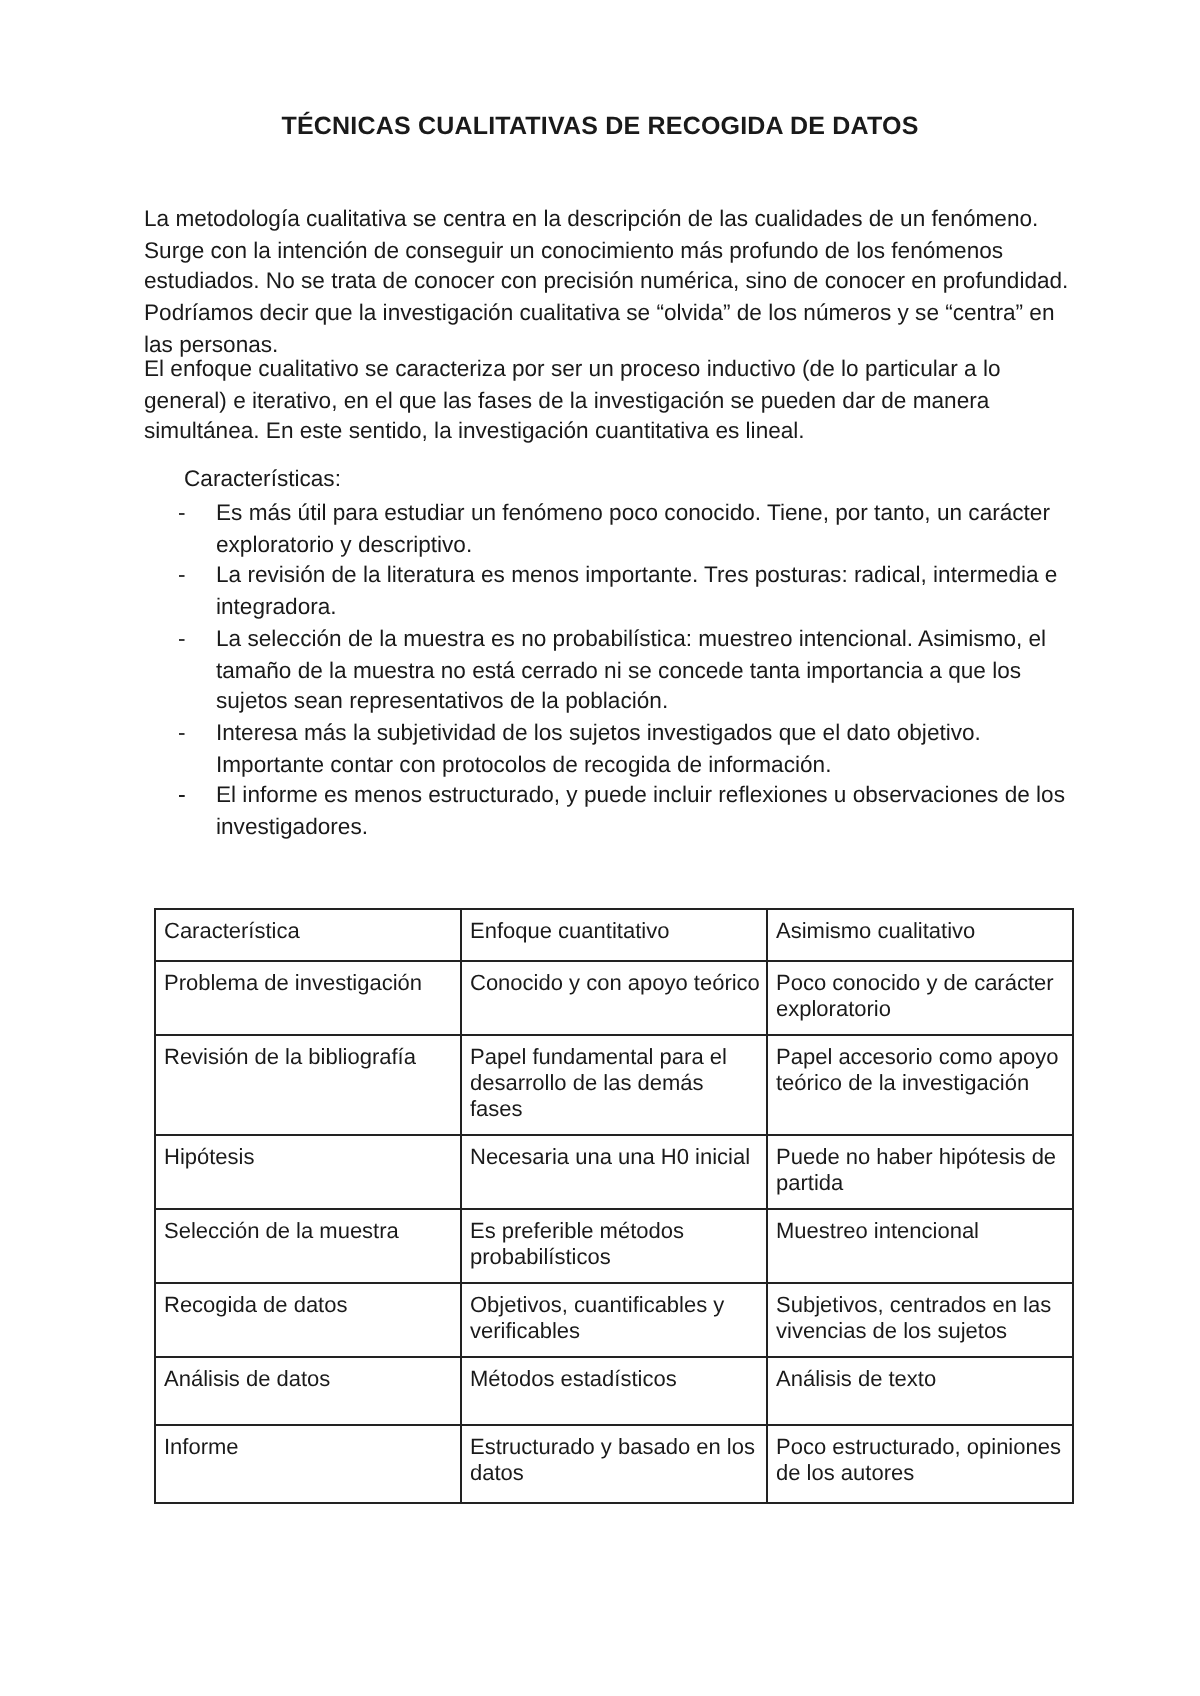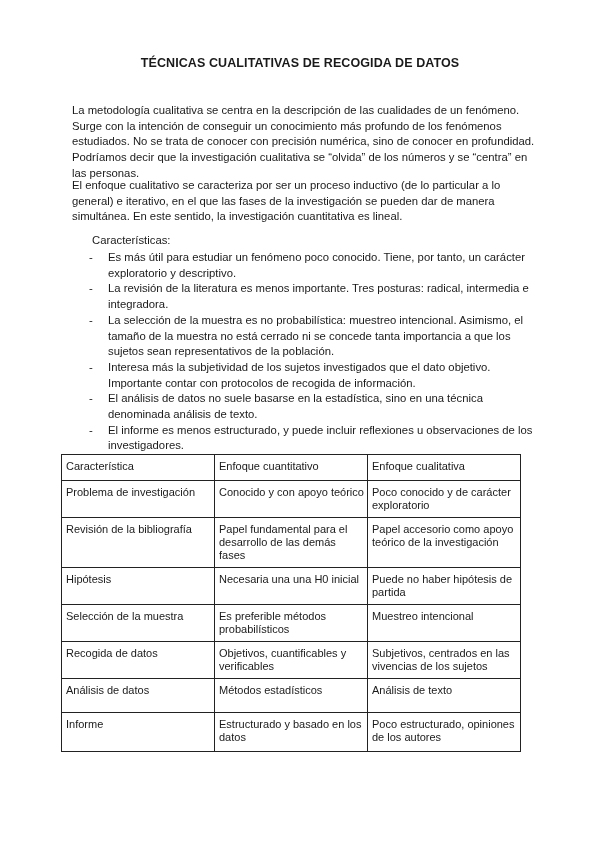--- a/index.html
+++ b/index.html
@@ -8,21 +8,21 @@
   .title { position: absolute; left: 0; width: 600px; top: 56px; text-align: center;
            font-weight: bold; font-size: 12.5px; letter-spacing: 0.1px; }
   .para { position: absolute; left: 72px; width: 470px; font-size: 11.3px; line-height: 15.7px; }
   .p1 { top: 103px; }
   .p2 { top: 178px; }
   .char-label { position: absolute; left: 72px; top: 234px; font-size: 11.3px; margin-left: 20px; }
   .bullets { position: absolute; left: 72px; top: 250px; width: 470px; margin: 0; padding: 0; list-style: none;
              font-size: 11.3px; line-height: 15.7px; }
   .bullets li { position: relative; padding-left: 36px; }
   .bullets li .dash { position: absolute; left: 17px; top: 0; }
-  table { position: absolute; left: 61px; top: 454px; border-collapse: collapse; width: 460px;
+  table { position: absolute; left: 77px; top: 454px; border-collapse: collapse; width: 460px;
           font-size: 11px; line-height: 13px; }
   td { border: 1.3px solid #222; vertical-align: top; padding: 5px 3px 5px 4px; }
   td.c1 { width: 144px; }
   td.c2 { width: 144px; }
   td.c3 { width: 144px; }
   tr.r0 td { height: 15px; }
   tr.r1 td { height: 25px; }
   tr.r2 td { height: 37px; }
   tr.r3 td { height: 25px; }
   tr.r4 td { height: 25px; }
@@ -38,30 +38,30 @@
 <div class="para p1">La metodología cualitativa se centra en la descripción de las cualidades de un fenómeno. Surge con la intención de conseguir un conocimiento más profundo de los fenómenos estudiados. No se trata de conocer con precisión numérica, sino de conocer en profundidad. Podríamos decir que la investigación cualitativa se “olvida” de los números y se “centra” en las personas.</div>
 <div class="para p2">El enfoque cualitativo se caracteriza por ser un proceso inductivo (de lo particular a lo general) e iterativo, en el que las fases de la investigación se pueden dar de manera simultánea. En este sentido, la investigación cuantitativa es lineal.</div>
 
 <div class="char-label">Características:</div>
 
 <ul class="bullets">
   <li><span class="dash">-</span><span>Es más útil para estudiar un fenómeno poco conocido. Tiene, por tanto, un carácter exploratorio y descriptivo.</span></li>
   <li><span class="dash">-</span><span>La revisión de la literatura es menos importante. Tres posturas: radical, intermedia e integradora.</span></li>
   <li><span class="dash">-</span><span>La selección de la muestra es no probabilística: muestreo intencional. Asimismo, el tamaño de la muestra no está cerrado ni se concede tanta importancia a que los sujetos sean representativos de la población.</span></li>
   <li><span class="dash">-</span><span>Interesa más la subjetividad de los sujetos investigados que el dato objetivo. Importante contar con protocolos de recogida de información.</span></li>
-  <li><span class="dash">-</span><span>El análisis de datos no suele basarse en la estadística, sino en una técnica denominada análisis de texto.</span></li>
+  <li><span class="dash">-</span></li>
   <li><span class="dash">-</span><span>El informe es menos estructurado, y puede incluir reflexiones u observaciones de los investigadores.</span></li>
 </ul>
 
 <table>
   <tbody>
       <tr class="r0">
     <td class="c1">Característica</td>
     <td class="c2">Enfoque cuantitativo</td>
-    <td class="c3">Enfoque cualitativa</td>
+    <td class="c3">Asimismo cualitativo</td>
   </tr>
   <tr class="r1">
     <td>Problema de investigación</td>
     <td>Conocido y con apoyo teórico</td>
     <td>Poco conocido y de carácter exploratorio</td>
   </tr>
   <tr class="r2">
     <td>Revisión de la bibliografía</td>
     <td>Papel fundamental para el desarrollo de las demás fases</td>
     <td>Papel accesorio como apoyo teórico de la investigación</td>

